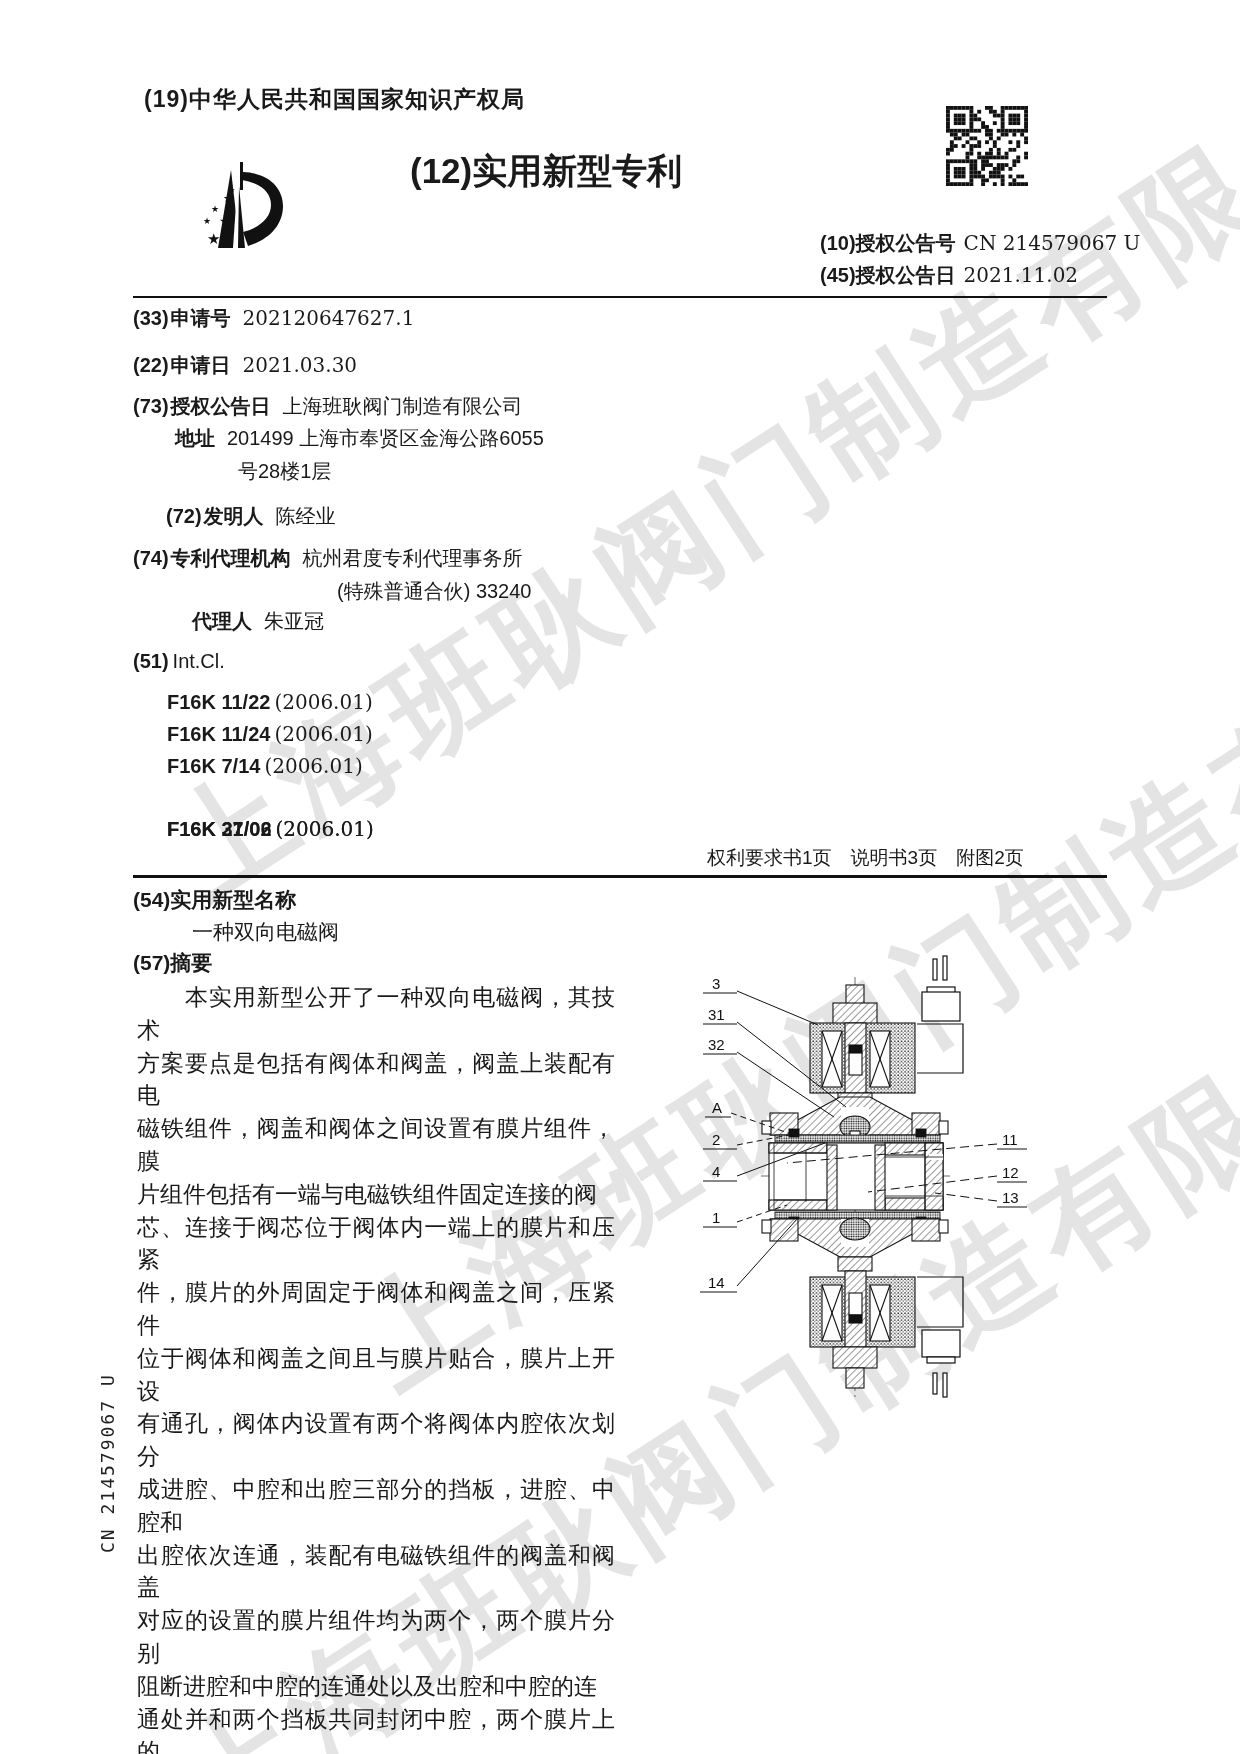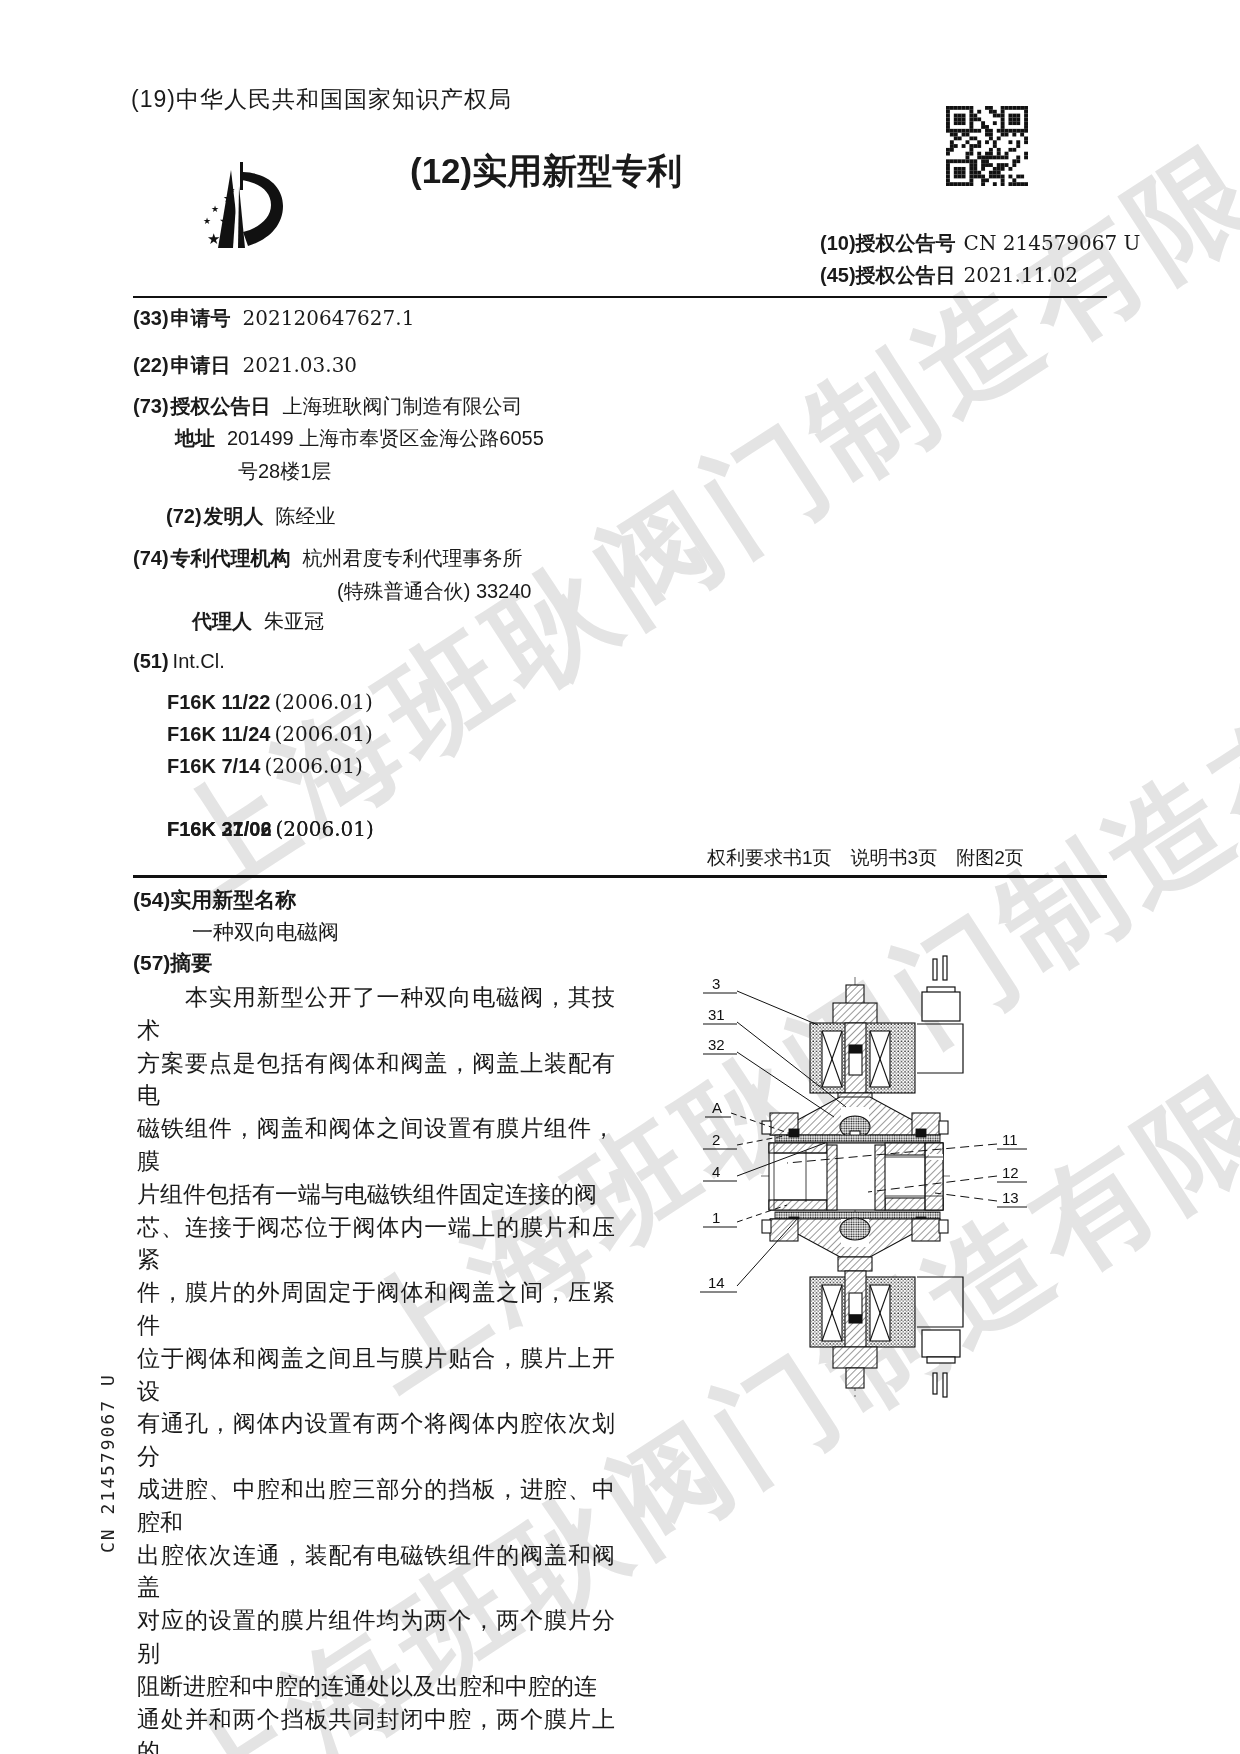--- a/index.html
+++ b/index.html
@@ -10,21 +10,21 @@
   }
   .abs{position:absolute;}
   
   .wm{
     position:absolute;white-space:nowrap;z-index:0;
     font-size:118px;font-weight:bold;letter-spacing:9px;
     color:#e4e4e4;transform:rotate(-33deg);transform-origin:0 0;
     user-select:none;
   }
   
-  .office-line{left:131px;top:84px;font-size:23px;font-weight:400;letter-spacing:1px;z-index:2;}
+  .office-line{left:144px;top:84px;font-size:23px;font-weight:700;letter-spacing:1px;z-index:2;}
   .doc-title{left:410px;top:148px;font-size:35px;font-weight:bold;z-index:2;}
   .pub-line{left:820px;font-size:20px;z-index:2;white-space:nowrap;}
   .pub-line .lbl{font-weight:bold;}
   .pub-line .val{font-family:"DejaVu Serif",serif;margin-left:8px;}
   .rule{position:absolute;background:#111;z-index:2;}
   
   .bib{position:absolute;left:133px;font-size:20px;z-index:2;white-space:nowrap;}
   .bib .code{font-weight:bold;}
   .bib .lbl{font-weight:bold;margin-left:2px;}
   .bib .val{font-family:"DejaVu Serif",serif;margin-left:12px;}

